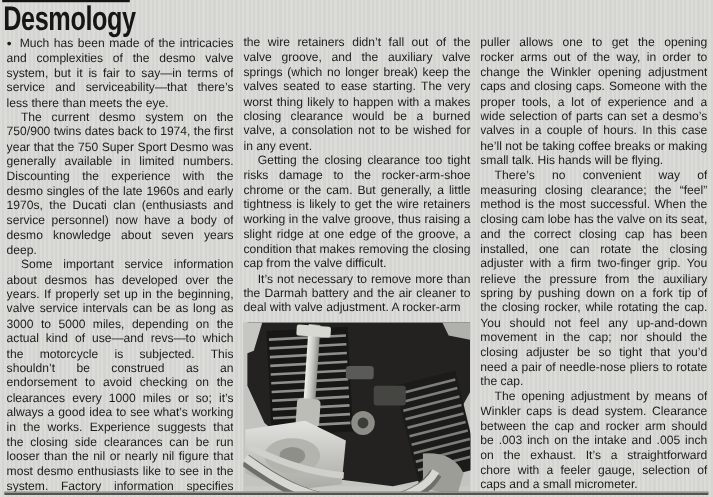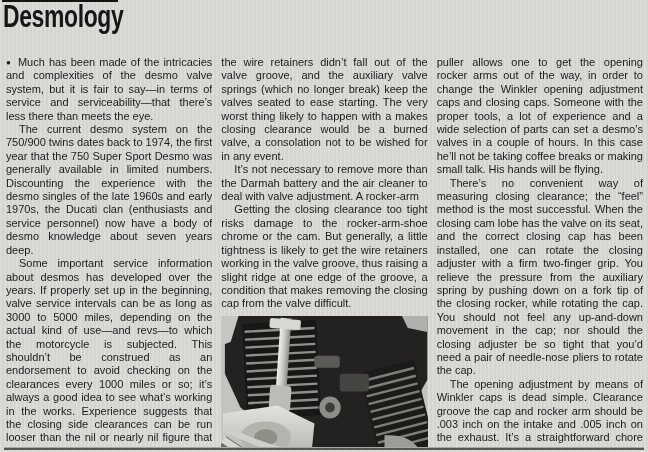--- a/index.html
+++ b/index.html
@@ -17,21 +17,21 @@
   .page-title{
     position:absolute;top:2px;left:3px;margin:0;
     font-size:31px;font-weight:700;letter-spacing:-.5px;color:#161615;
     transform:scaleX(.74);transform-origin:0 0;white-space:nowrap;
     line-height:30px;
   }
   .columns{
     position:absolute;top:33px;left:0;right:0;bottom:4px;
     display:flex;gap:9px;padding:0 5px 0 6px;overflow:hidden;
   }
-  .col{flex:1 1 0;overflow:hidden;margin-top:23px;}
+  .col{flex:1 1 0;overflow:hidden;}
   .col-text p{
     margin:0;
     font-size:11px;line-height:13.4px;
     text-align:justify;
   }
   .col-text p.indent{text-indent:13px;}
   .lead-bullet{font-size:8px;letter-spacing:2px;vertical-align:1px;}
   .photo-wrap{
     margin-top:5px;width:100%;height:173px;overflow:hidden;
   }
@@ -53,22 +53,22 @@
     <div class="col-text">
         <p><span class="lead-bullet">●</span><span>  Much has been made of the intricacies and complexities of the desmo valve system, but it is fair to say—in terms of service and serviceability—that there’s less there than meets the eye.</span></p>
         <p class="indent"><span>The current desmo system on the 750/900 twins dates back to 1974, the first year that the 750 Super Sport Desmo was generally available in limited numbers. Discounting the experience with the desmo singles of the late 1960s and early 1970s, the Ducati clan (enthusiasts and service personnel) now have a body of desmo knowledge about seven years deep.</span></p>
         <p class="indent"><span>Some important service information about desmos has developed over the years. If properly set up in the beginning, valve service intervals can be as long as 3000 to 5000 miles, depending on the actual kind of use—and revs—to which the motorcycle is subjected. This shouldn’t be construed as an endorsement to avoid checking on the clearances every 1000 miles or so; it’s always a good idea to see what’s working in the works. Experience suggests that the closing side clearances can be run looser than the nil or nearly nil figure that most desmo enthusiasts like to see in the system. Factory information specifies outside clearance at .002 inch, and desmos owned by </span></p>
       </div>
   </div>
 
   <div class="col">
     <div class="col-text">
         <p><span>the wire retainers didn’t fall out of the valve groove, and the auxiliary valve springs (which no longer break) keep the valves seated to ease starting. The very worst thing likely to happen with a makes closing clearance would be a burned valve, a consolation not to be wished for in any event.</span></p>
+        <p class="indent"><span>Getting the closing clearance too tight risks damage to the rocker-arm-shoe chrome or the cam. But generally, a little tightness is likely to get the wire retainers working in the valve groove, thus raising a slight ridge at one edge of the groove, a condition that makes removing the closing cap from the valve difficult.</span></p>
         <p class="indent"><span>It’s not necessary to remove more than the Darmah battery and the air cleaner to deal with valve adjustment. A rocker-arm</span></p>
-        <p class="indent"><span>Getting the closing clearance too tight risks damage to the rocker-arm-shoe chrome or the cam. But generally, a little tightness is likely to get the wire retainers working in the valve groove, thus raising a slight ridge at one edge of the groove, a condition that makes removing the closing cap from the valve difficult.</span></p>
       </div>
     <div class="photo-wrap">
       <svg viewBox="0 0 212 174" preserveAspectRatio="none">
         <defs>
           <linearGradient id="rod" x1="0" y1="0" x2="1" y2="0">
             <stop offset="0" stop-color="#f1f1ee"></stop>
               <stop offset=".5" stop-color="#c9c9c5"></stop>
               <stop offset="1" stop-color="#8e8e89"></stop>
           </linearGradient>
           <linearGradient id="case" x1="0" y1="0" x2="0" y2="1">
@@ -137,19 +137,19 @@
         <path d="M2,124 C34,146 64,166 122,164 C152,162 172,150 180,136" fill="none" stroke="#d7d7d3" stroke-width="7"></path>
         <path d="M6,114 C38,130 66,138 94,140" fill="none" stroke="#cfcfcb" stroke-width="6"></path>
       </svg>
     </div>
   </div>
 
   <div class="col">
     <div class="col-text">
         <p><span>puller allows one to get the opening rocker arms out of the way, in order to change the Winkler opening adjustment caps and closing caps. Someone with the proper tools, a lot of experience and a wide selection of parts can set a desmo’s valves in a couple of hours. In this case he’ll not be taking coffee breaks or making small talk. His hands will be flying.</span></p>
         <p class="indent"><span>There’s no convenient way of measuring closing clearance; the “feel” method is the most successful. When the closing cam lobe has the valve on its seat, and the correct closing cap has been installed, one can rotate the closing adjuster with a firm two-finger grip. You relieve the pressure from the auxiliary spring by pushing down on a fork tip of the closing rocker, while rotating the cap. You should not feel any up-and-down movement in the cap; nor should the closing adjuster be so tight that you’d need a pair of needle-nose pliers to rotate the cap.</span></p>
-        <p class="indent"><span>The opening adjustment by means of Winkler caps is dead simple. Clearance groove the cap and rocker arm should be .003 inch on the intake and .005 inch on the exhaust. It’s a straightforward chore with a feeler gauge, selection of caps and a small micrometer.</span></p>
+        <p class="indent"><span>The opening adjustment by means of Winkler caps is dead system. Clearance between the cap and rocker arm should be .003 inch on the intake and .005 inch on the exhaust. It’s a straightforward chore with a feeler gauge, selection of caps and a small micrometer.</span></p>
       </div>
   </div>
 
 </div>
 
 <div class="bottom-rule"></div>
 
 </body></html>

